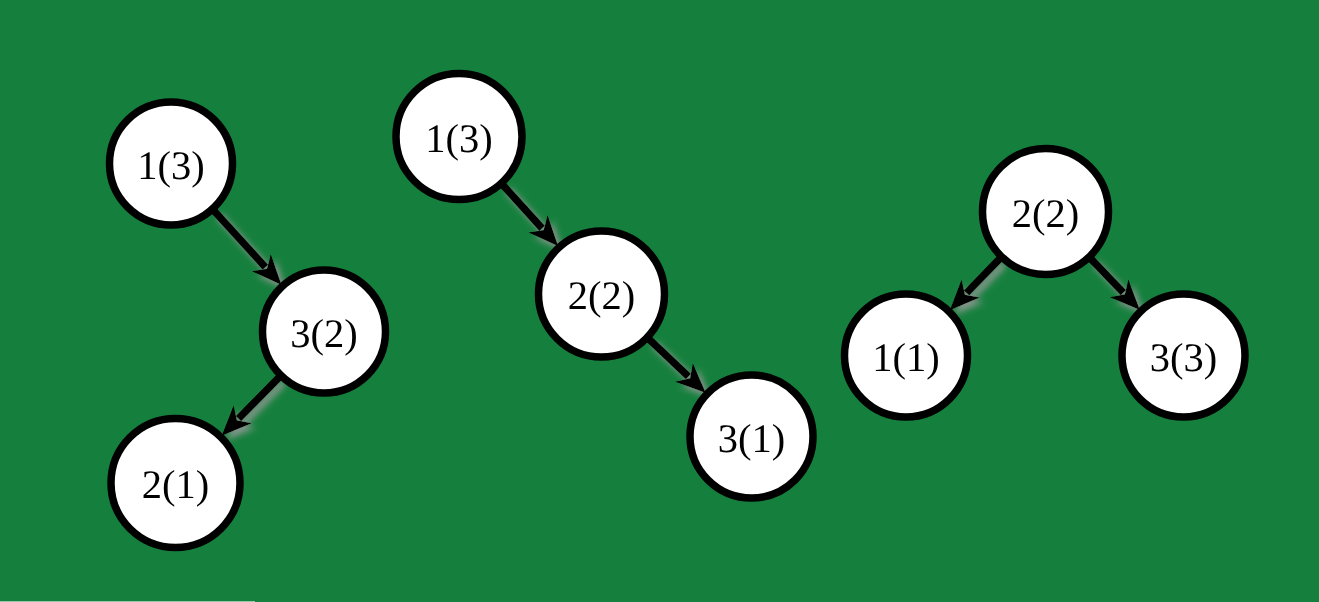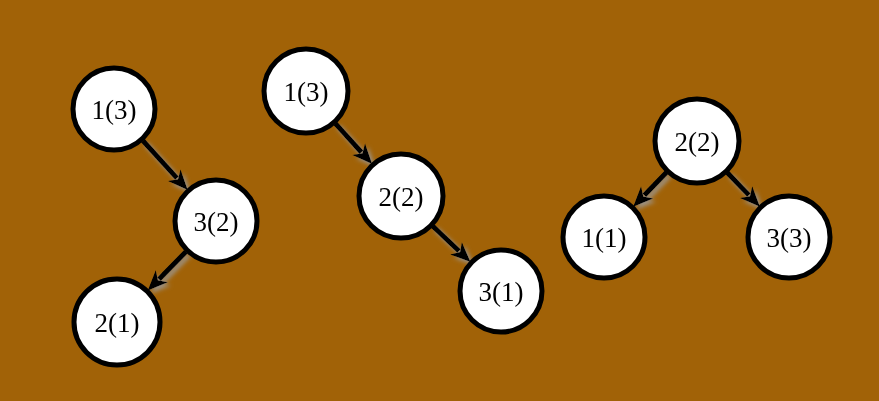--- a/index.html
+++ b/index.html
@@ -4,21 +4,21 @@
 <style>
   html, body {
     margin: 0;
     padding: 0;
     background: #ffffff;
   }
   #canvas-wrap {
     position: relative;
     width: 879px;
     height: 401px;
-    background: #a16207;
+    background: #15803d;
     overflow: hidden;
     font-family: "Liberation Serif", "DejaVu Serif", serif;
   }
   svg#diagram {
     position: absolute;
     left: 0;
     top: 0;
     width: 879px;
     height: 401px;
     display: block;

